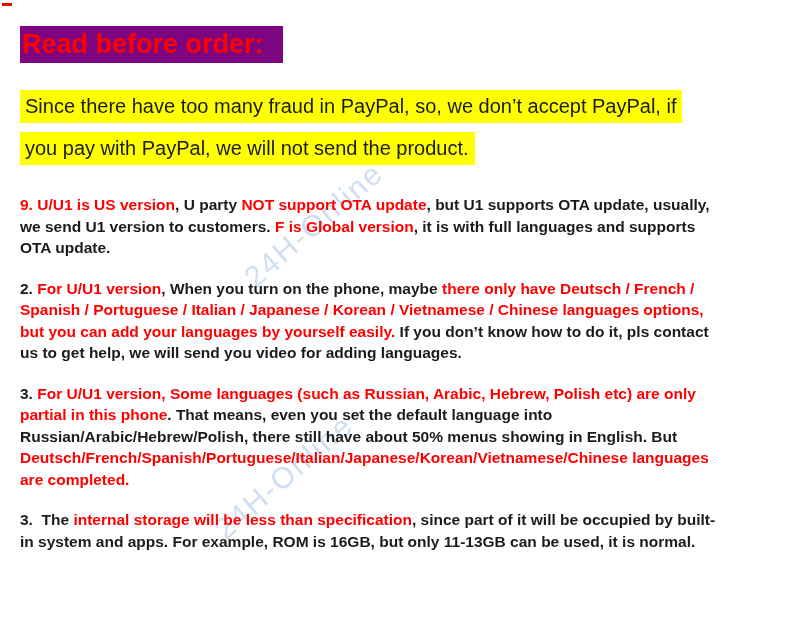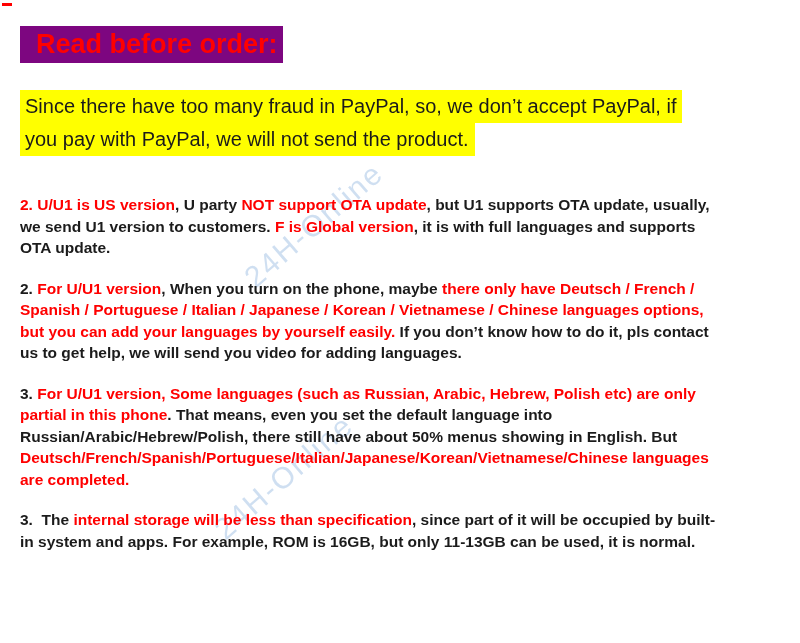--- a/index.html
+++ b/index.html
@@ -33,32 +33,32 @@
     left: 20px; top: 26px;
     width: 263px; height: 37px;
     background: var(--purple);
   }
   .banner-title {
     display: block;
     color: var(--red);
     font-weight: bold;
     font-size: 27px;
     line-height: 37px;
-    padding-left: 16px;
+    padding-left: 2px;
     white-space: nowrap;
   }
 
   
   .paypal-warning {
     position: absolute;
     left: 20px; top: 90px;
     z-index: 2;
   }
   .hl-line { display: block; }
-  .hl-line + .hl-line { }
+  .hl-line + .hl-line { margin-top: 9px; }
   .hl {
     display: inline-block;
     background: var(--yellow);
     color: var(--black);
     font-size: 20px;
     line-height: 23px;
     padding: 5px 6px 5px 5px;
     white-space: nowrap;
   }
 
@@ -110,17 +110,17 @@
 <div class="paypal-warning">
   <div class="hl-line">
     <span class="hl">Since there have too many fraud in PayPal, so, we don’t accept PayPal, if</span>
   </div>
   <div class="hl-line">
     <span class="hl">you pay with PayPal, we will not send the product.</span>
   </div>
 </div>
 
 <div class="notice-body">
-  <p><span class="seg-red">2. U/U1 is US version</span><span class="seg-black">, U party </span><span class="seg-red">NOT support OTA update</span><span class="seg-black">, but U1 supports OTA update, usually, we send U1 version to customers. </span><span class="seg-red">F is Global version</span><span class="seg-black">, it is with full languages and supports OTA update.</span></p>
+  <p><span class="seg-red">9. U/U1 is US version</span><span class="seg-black">, U party </span><span class="seg-red">NOT support OTA update</span><span class="seg-black">, but U1 supports OTA update, usually, we send U1 version to customers. </span><span class="seg-red">F is Global version</span><span class="seg-black">, it is with full languages and supports OTA update.</span></p>
   <p><span class="seg-black">2. </span><span class="seg-red">For U/U1 version</span><span class="seg-black">, When you turn on the phone, maybe </span><span class="seg-red">there only have Deutsch / French / Spanish / Portuguese / Italian / Japanese / Korean / Vietnamese / Chinese languages options, but you can add your languages by yourself easily.</span><span class="seg-black"> If you don’t know how to do it, pls contact us to get help, we will send you video for adding languages.</span></p>
   <p><span class="seg-black">3. </span><span class="seg-red">For U/U1 version, Some languages (such as Russian, Arabic, Hebrew, Polish etc) are only partial in this phone</span><span class="seg-black">. That means, even you set the default language into Russian/Arabic/Hebrew/Polish, there still have about 50% menus showing in English. But </span><span class="seg-red">Deutsch/French/Spanish/Portuguese/Italian/Japanese/Korean/Vietnamese/Chinese languages are completed.</span></p>
   <p><span class="seg-black">3.  The </span><span class="seg-red">internal storage will be less than specification</span><span class="seg-black">, since part of it will be occupied by built-in system and apps. For example, ROM is 16GB, but only 11-13GB can be used, it is normal.</span></p>
 </div>
 
 </body></html>

